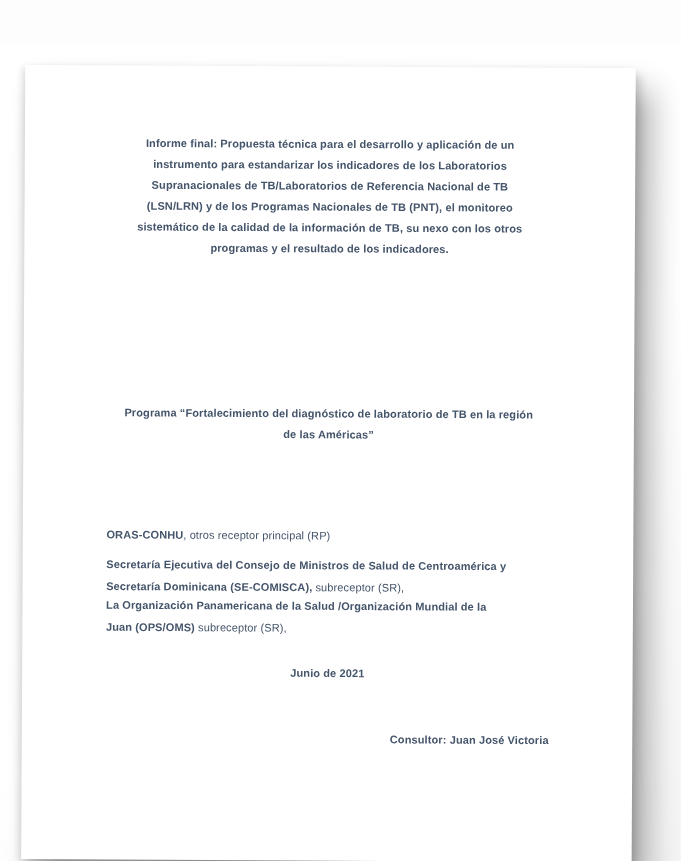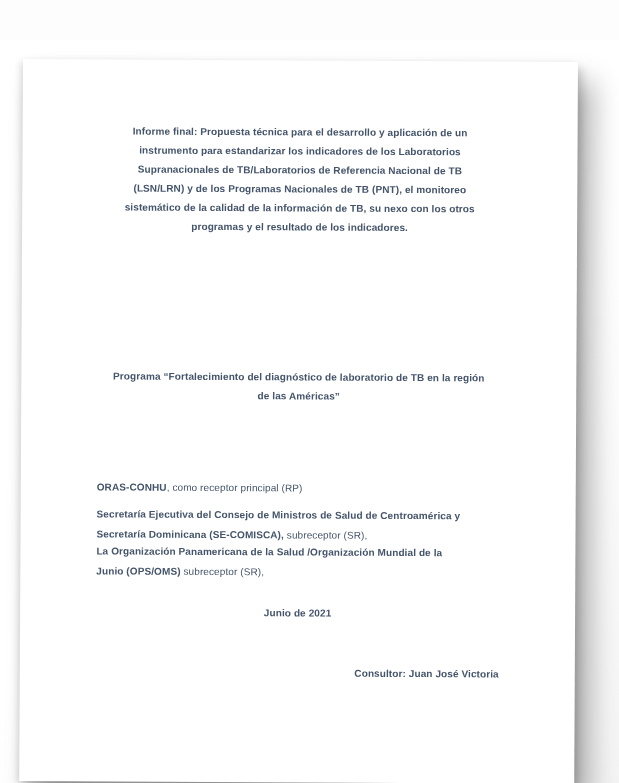--- a/index.html
+++ b/index.html
@@ -56,31 +56,31 @@
       <div class="line">sistemático de la calidad de la información de TB, su nexo con los otros</div>
       <div class="line">programas y el resultado de los indicadores.</div>
     </div>
 
     <div class="block program-block">
       <div class="line">Programa “Fortalecimiento del diagnóstico de laboratorio de TB en la región</div>
       <div class="line">de las Américas”</div>
     </div>
 
     <div class="block recipient recipient-1">
-      <div class="line"><span class="b">ORAS-CONHU</span><span class="n">, como receptor principal (RP)</span></div>
+      <div class="line"><span class="b">ORAS-CONHU</span><span class="n">, otros receptor principal (RP)</span></div>
     </div>
 
     <div class="block recipient recipient-2">
       <div class="line"><span class="b">Secretaría Ejecutiva del Consejo de Ministros de Salud de Centroamérica y</span></div>
       <div class="line"><span class="b">Secretaría Dominicana (SE-COMISCA),</span><span class="n"> subreceptor (SR),</span></div>
     </div>
 
     <div class="block recipient recipient-3">
       <div class="line"><span class="b">La Organización Panamericana de la Salud /Organización Mundial de la</span></div>
-      <div class="line"><span class="b">Junio (OPS/OMS)</span><span class="n"> subreceptor (SR),</span></div>
+      <div class="line"><span class="b">Juan (OPS/OMS)</span><span class="n"> subreceptor (SR),</span></div>
     </div>
 
     <div class="block date-block">Junio de 2021</div>
 
     <div class="block consultant-block">Consultor: Juan José Victoria</div>
 
   </div>
 </div>
 
 </body></html>

